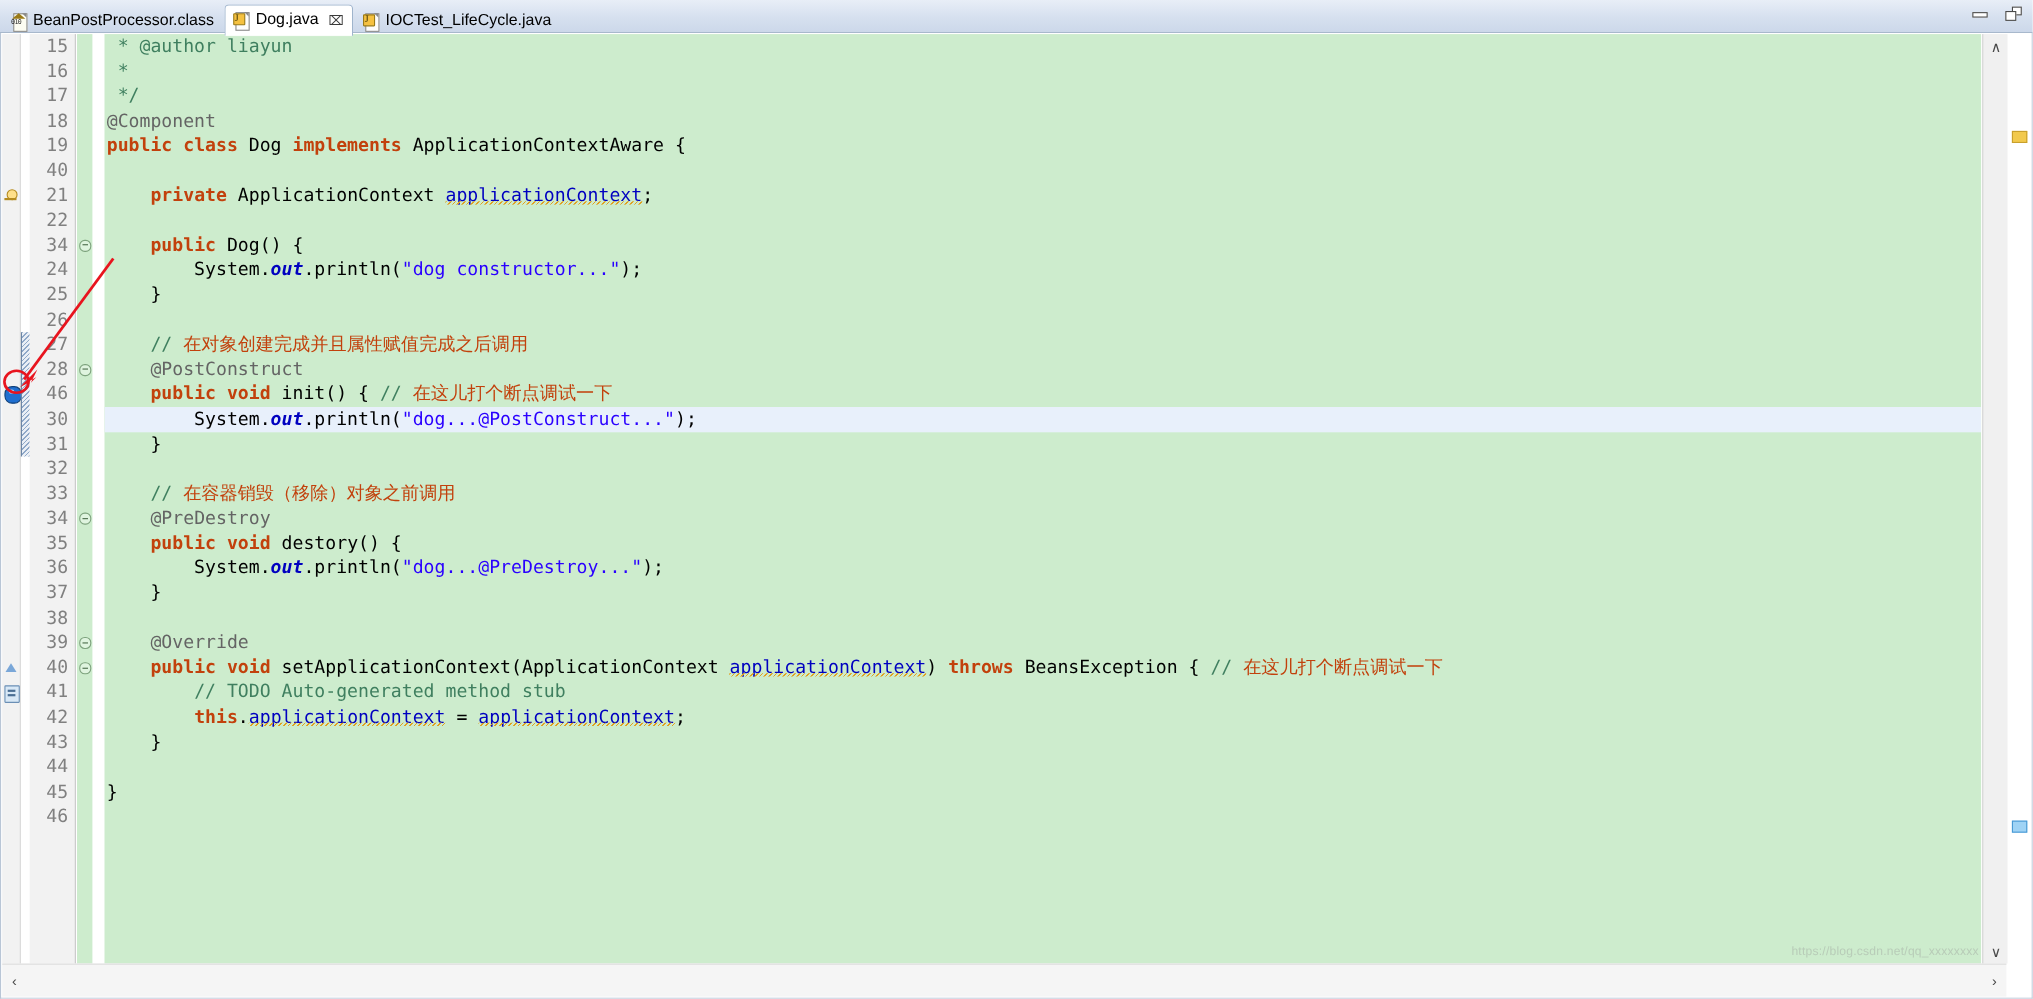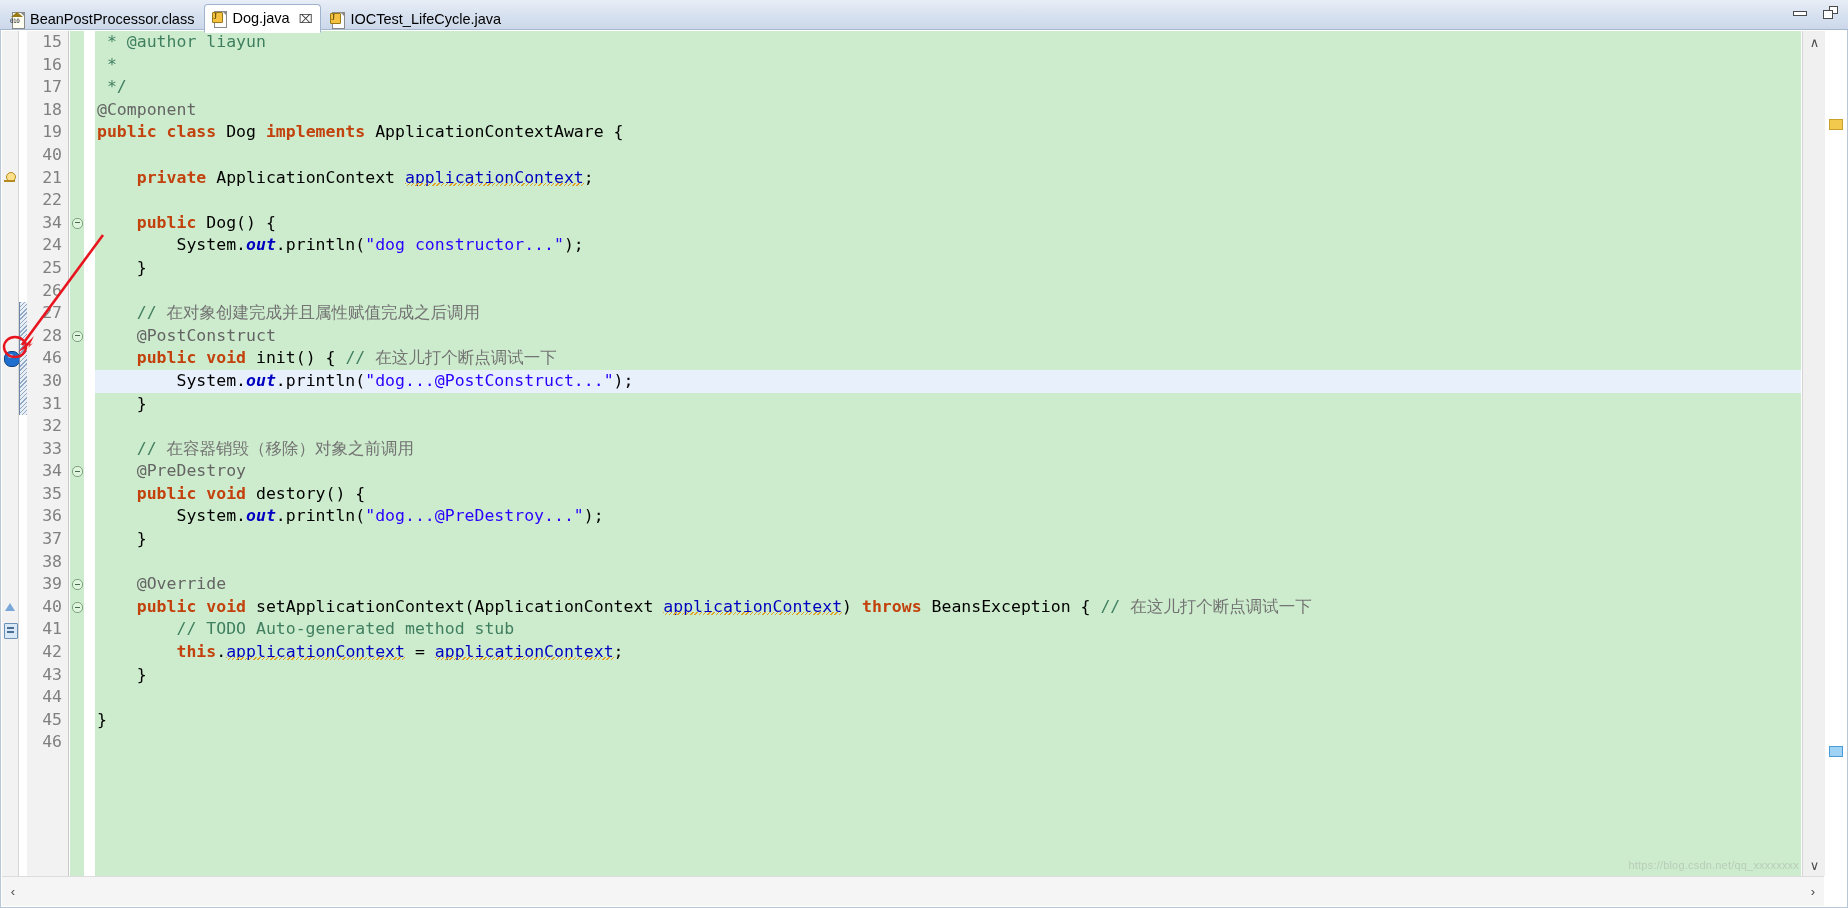--- a/index.html
+++ b/index.html
@@ -130,21 +130,21 @@
   }
   .code .row {
     height: 22.6px; line-height: 22.6px; white-space: pre; padding-left: 2px;
     color: #000000;
   }
   .code .row.hl { background: #e8f0fb; }
 
   .kw { color: #c2410c; font-weight: bold; }
   .str { color: #2a00ff; }
   .cmt { color: #3f7f5f; }
-  .cmt-cjk { color: #737373; text-align: right; }
+  .cmt-cjk { color: #c2410c; text-align: right; }
   .ann { color: #646464; }
   .fld { color: #0000c0; }
   .stat { color: #0000c0; font-style: italic; font-weight: bold; }
   .squig-y { text-decoration: none; position: relative; }
   .squig-y:after {
     content:""; position:absolute; left:0; right:0; bottom:1px; height:3px;
     background: repeating-linear-gradient(135deg,#e0a020 0px,#e0a020 1px,transparent 1px,transparent 3px);
   }
 
   

